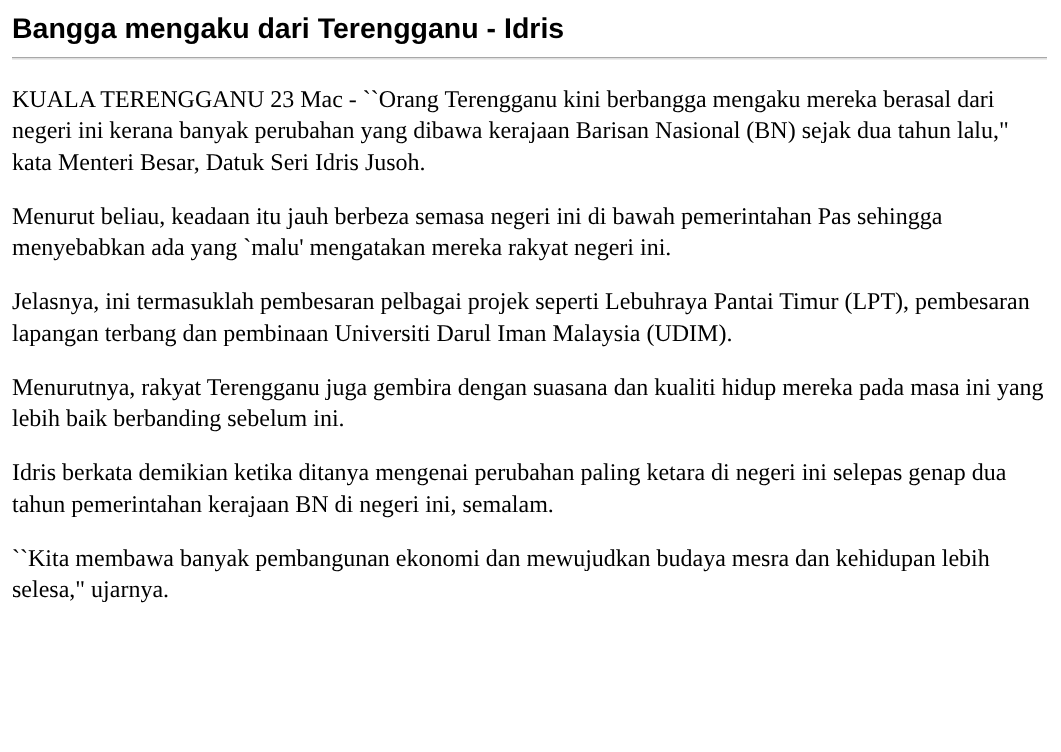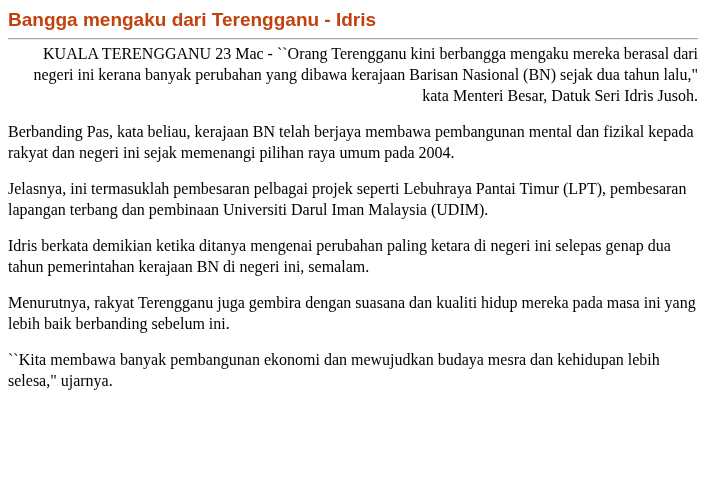--- a/index.html
+++ b/index.html
@@ -16,48 +16,47 @@
     overflow: hidden;
     background: #ffffff;
     color: #000000;
   }
   .article-title {
     margin: 0;
     font-family: "Liberation Sans", "DejaVu Sans", sans-serif;
     font-size: 19px;
     font-weight: bold;
     line-height: 23px;
-    color: #c2410c;
+    color: #000000;
   }
   .title-divider {
     margin: 7px 0 0 0;
     border: 0;
     height: 0;
     border-top: 1px solid #a8a8a8;
     border-bottom: 1px solid #ececec;
   }
   .article-body p {
     margin: 15px 0;
     font-family: "Liberation Serif", "DejaVu Serif", serif;
     font-size: 16px;
     line-height: 21px;
     color: #000000;
   }
   .article-body p:first-child {
-    margin-top: 3px;
-    text-align: right;
+    margin-top: 16px;
   }
 </style>
 </head>
 <body>
 
 <div class="page">
   <h1 class="article-title">Bangga mengaku dari Terengganu - Idris</h1>
   <hr class="title-divider">
   <div class="article-body">
       <p>KUALA TERENGGANU 23 Mac - ``Orang Terengganu kini berbangga mengaku mereka berasal dari negeri ini kerana banyak perubahan yang dibawa kerajaan Barisan Nasional (BN) sejak dua tahun lalu," kata Menteri Besar, Datuk Seri Idris Jusoh.</p>
-      <p>Berbanding Pas, kata beliau, kerajaan BN telah berjaya membawa pembangunan mental dan fizikal kepada rakyat dan negeri ini sejak memenangi pilihan raya umum pada 2004.</p>
+      <p>Menurut beliau, keadaan itu jauh berbeza semasa negeri ini di bawah pemerintahan Pas sehingga menyebabkan ada yang `malu' mengatakan mereka rakyat negeri ini.</p>
       <p>Jelasnya, ini termasuklah pembesaran pelbagai projek seperti Lebuhraya Pantai Timur (LPT), pembesaran lapangan terbang dan pembinaan Universiti Darul Iman Malaysia (UDIM).</p>
+      <p>Menurutnya, rakyat Terengganu juga gembira dengan suasana dan kualiti hidup mereka pada masa ini yang lebih baik berbanding sebelum ini.</p>
       <p>Idris berkata demikian ketika ditanya mengenai perubahan paling ketara di negeri ini selepas genap dua tahun pemerintahan kerajaan BN di negeri ini, semalam.</p>
-      <p>Menurutnya, rakyat Terengganu juga gembira dengan suasana dan kualiti hidup mereka pada masa ini yang lebih baik berbanding sebelum ini.</p>
       <p>``Kita membawa banyak pembangunan ekonomi dan mewujudkan budaya mesra dan kehidupan lebih selesa," ujarnya.</p>
     </div>
 </div>
 
 </body></html>

